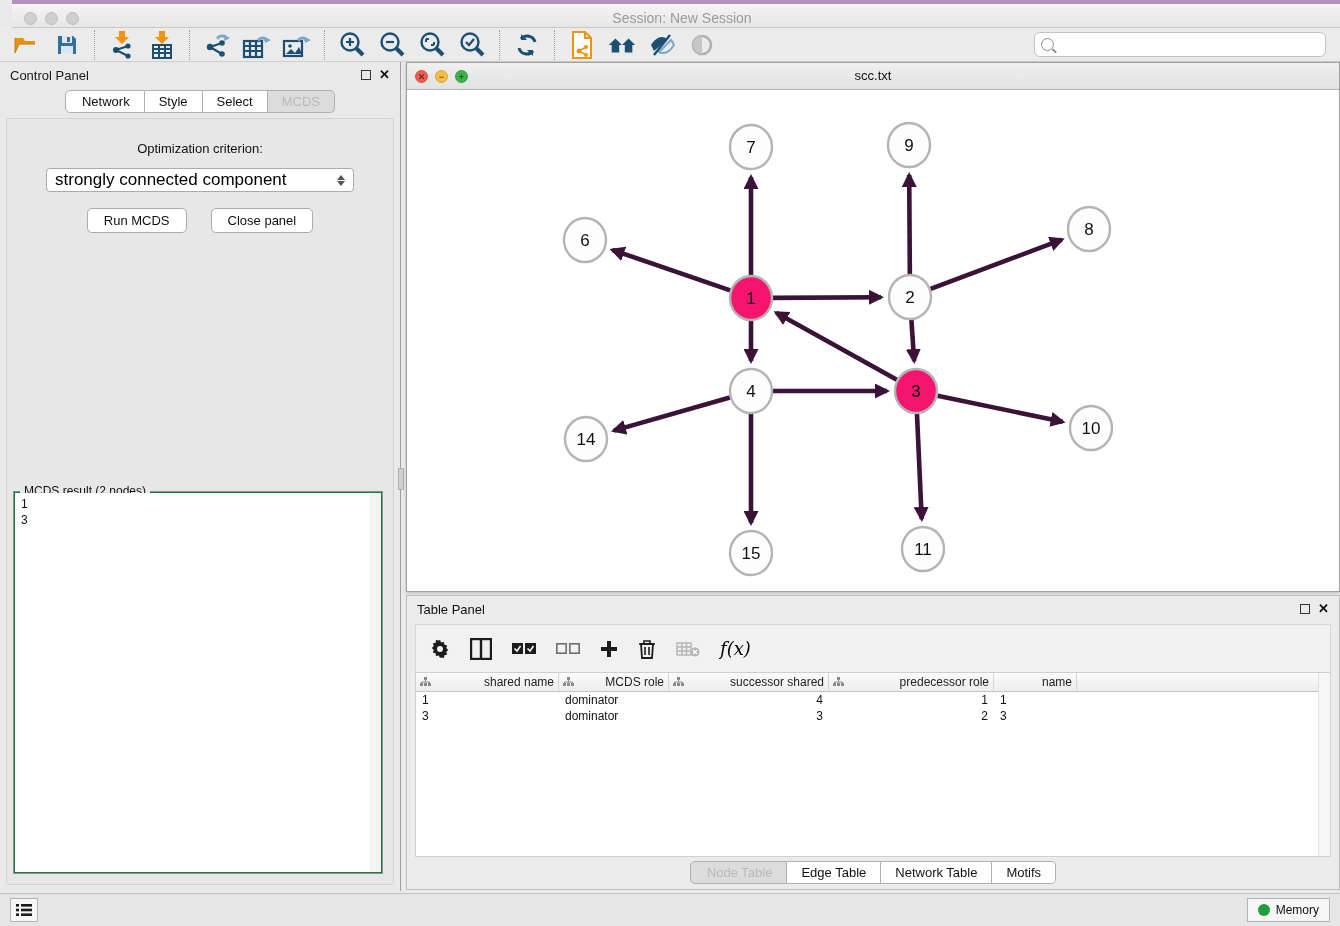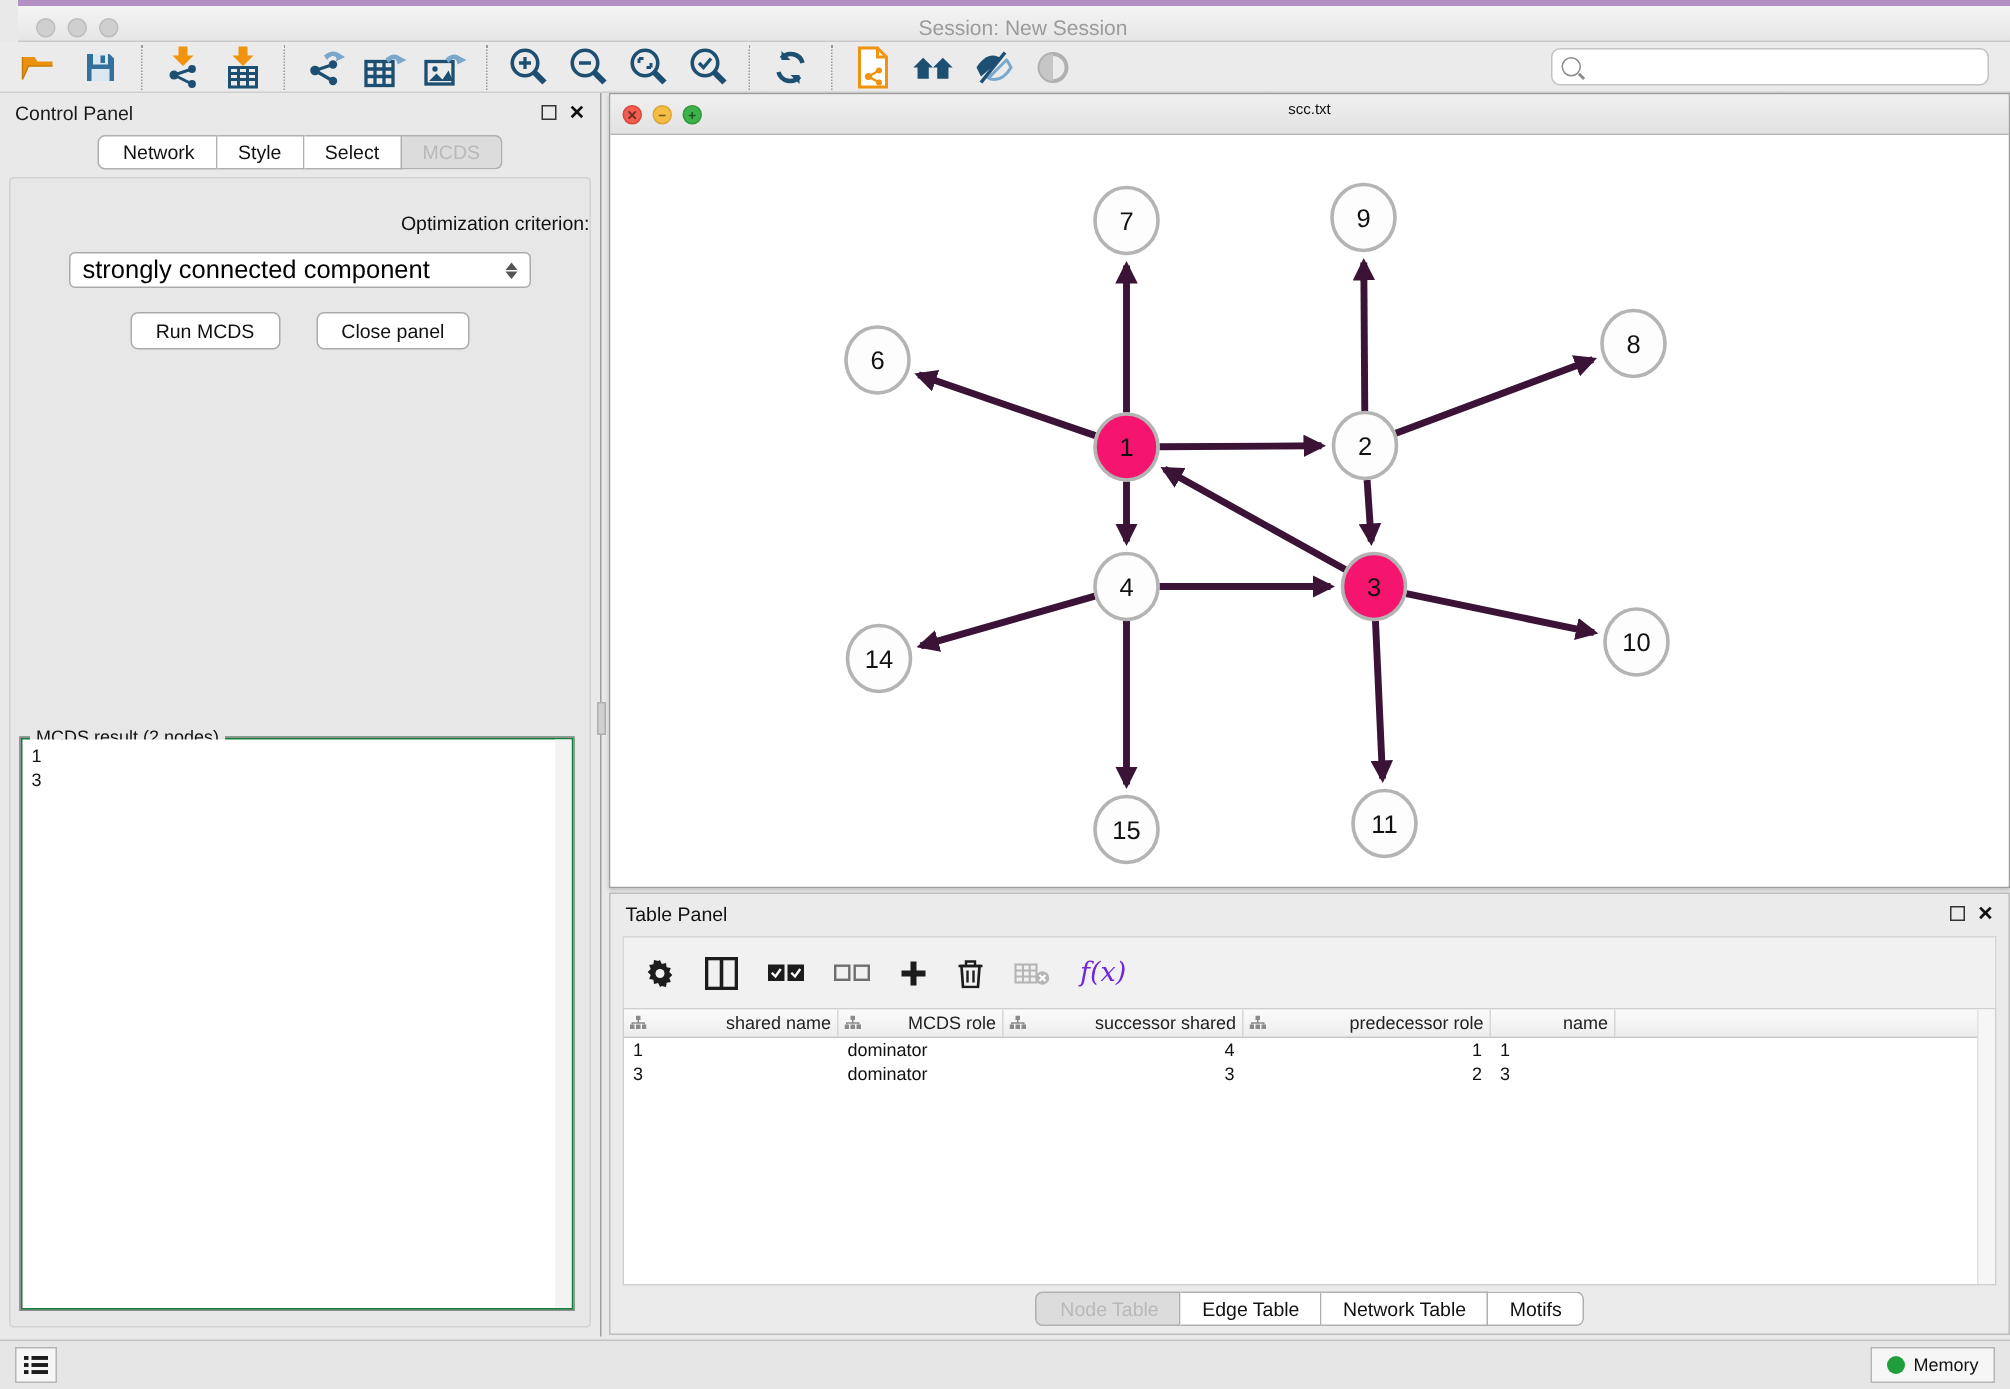--- a/index.html
+++ b/index.html
@@ -34,51 +34,51 @@
   .float-btn { width:10px; height:10px; border:1.5px solid #333; background:transparent; }
   .close-btn { font-size:13px; font-weight:bold; color:#111; line-height:10px; }
   .tabs-row { display:flex; justify-content:center; margin-top:2px; }
   .tabgrp { display:flex; }
   .tab { font-size:13px; padding:3px 14px; background:#fff; border:1px solid #b0b0b0; border-left:none; color:#111; cursor:pointer; }
   .tab:first-child { border-left:1px solid #b0b0b0; border-radius:5px 0 0 5px;padding-left:16px; }
   .tab:last-child { border-radius:0 5px 5px 0; }
   .tab.active { background:#dcdcdc; color:#b9b9b9; }
   .control-body { position:absolute; left:6px; right:6px; top:56px; bottom:6px; background:#e7e7e7;
     border:1px solid #d2d2d2; border-radius:3px; }
-  .opt-label { text-align:right; margin-top:22px; font-size:13px; color:#111; }
+  .opt-label { text-align:center; margin-top:22px; font-size:13px; color:#111; }
   .dropdown { margin:12px auto 0; width:308px; height:24px; background:#fff; border:1px solid #ababab; border-radius:4px;
     display:flex; align-items:center; padding:0 8px; font-size:17px; cursor:pointer; }
   .dropdown .stepper { margin-left:auto; display:flex; flex-direction:column; gap:1px; }
   .stepper i { width:0; height:0; border-left:4px solid transparent; border-right:4px solid transparent; display:block; }
   .stepper .up { border-bottom:5px solid #555; }
   .stepper .dn { border-top:5px solid #555; }
   .btn-row { display:flex; justify-content:center; gap:24px; margin-top:16px; }
   .pbtn { font-size:13px; font-family:"Liberation Sans",sans-serif; background:#fff; border:1px solid #ababab; border-radius:5px; padding:4px 16px; cursor:pointer; color:#111; }
   .fieldset-box { position:absolute; left:6px; right:10px; top:372px; bottom:10px; border:1px solid #8f8f8f; background:#15803d; }
   .fieldset-legend { position:absolute; top:-8px; left:6px; background:#e7e7e7; padding:0 4px; font-size:12px; color:#111; }
   .result-area { position:absolute; inset:1px; background:#fff; font-size:12px; color:#111; padding:3px 6px; white-space:pre-line; line-height:16px; }
   .result-scroll { position:absolute; top:1px; bottom:1px; right:1px; width:11px; background:#f3f3f3; }
 
   
   .netwin { position:absolute; left:406px; top:62px; width:934px; height:530px; background:#fff;
     border:1px solid #9f9f9f; box-shadow:0 1px 3px rgba(0,0,0,.2); }
   .net-titlebar { height:27px; background:linear-gradient(#f0f0f0,#e2e2e2); border-bottom:1px solid #b5b5b5; position:relative; }
-  .net-title { position:absolute; left:0; right:0; top:5px; text-align:center; font-size:10px; color:#111; }
+  .net-title { position:absolute; left:0; right:0; top:5px; text-align:center; font-size:13px; color:#111; }
   .tl { position:absolute; top:7px; width:13px; height:13px; border-radius:50%; font-size:9px; line-height:12px; text-align:center; color:rgba(0,0,0,.55); font-weight:bold; }
   .tl.red { left:8px; background:#f25f52; border:1px solid #d8473c; }
   .tl.yel { left:28px; background:#f6bd44; border:1px solid #dca338; }
   .tl.grn { left:48px; background:#3eb24a; border:1px solid #2f9a3b; }
   .net-canvas { position:absolute; left:0; top:27px; width:932px; height:501px; background:#fff; }
 
   
   .tablepanel { position:absolute; left:406px; top:595px; width:934px; height:295px; background:#ebebeb; border:1px solid #bdbdbd; }
   .tp-toolbar { position:absolute; left:8px; right:8px; top:28px; height:48px; background:#f1f1f1; border:1px solid #d7d7d7; border-bottom:none;
     display:flex; align-items:center; gap:20px; padding:0 14px; }
   .tp-icon { display:flex; align-items:center; justify-content:center; cursor:pointer; color:#1c1c1c; }
-  .tp-icon.disabled { color:#6d28d9; cursor:default;font-style:italic; }
+  .tp-icon.disabled { color:#000000; cursor:default;font-style:italic; }
   .fx { font-family:"DejaVu Serif", serif; font-style:italic; font-size:18px; color:#b5b5b5; }
   .tp-table { position:absolute; left:8px; right:8px; top:76px; bottom:32px; background:#fff; border:1px solid #cfcfcf; overflow:hidden; }
   .thead { display:flex; height:19px; background:linear-gradient(#fbfbfb,#ededed); border-bottom:1px solid #c4c4c4; }
   .th { display:flex; align-items:center; font-size:12px; color:#222; border-right:1px solid #d6d6d6; padding:0 4px; position:relative; }
   .th .collabel { flex:1; text-align:right; }
   .hier-icon { width:11px; height:10px; margin-right:2px; flex:0 0 auto; }
   .trow { display:flex; height:16px; font-size:12px; color:#111; align-items:center; }
   .td { padding:0 6px; overflow:hidden; white-space:nowrap; }
   .tp-scroll { position:absolute; top:0; bottom:0; right:0; width:12px; background:#f6f6f6; border-left:1px solid #e2e2e2; }
   .tp-tabs { position:absolute; left:0; right:0; bottom:5px; display:flex; justify-content:center;align-items:center; }

